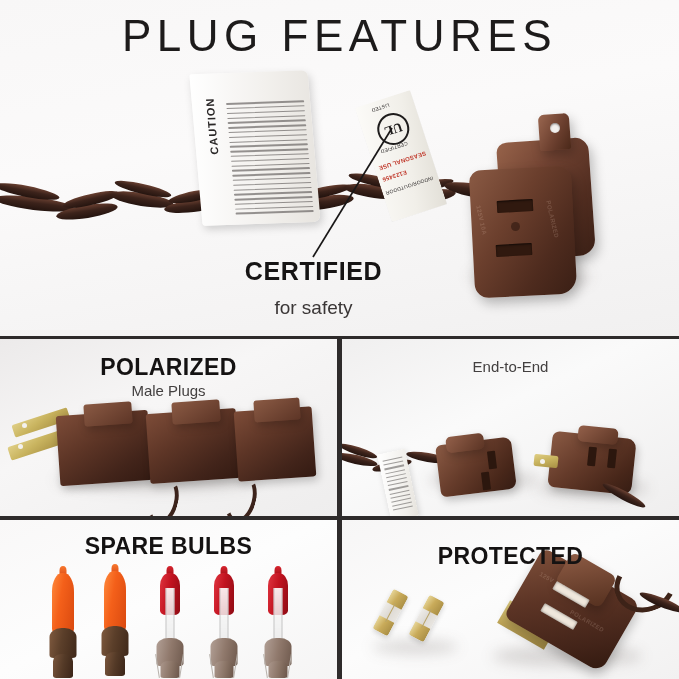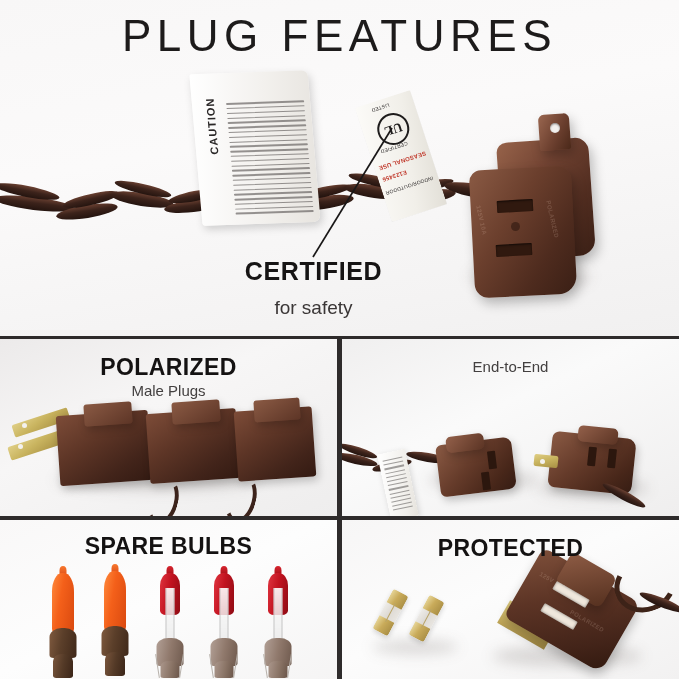--- a/index.html
+++ b/index.html
@@ -652,21 +652,21 @@
                   background:linear-gradient(140deg,#8e5c45,#55301f);"></div>
       <div class="fh-window" style="left:210px; top:70px; width:38px; height:9px; transform:rotate(30deg);"></div>
       <div class="fh-window" style="left:198px; top:92px; width:38px; height:9px; transform:rotate(30deg);"></div>
       <div class="emboss" style="left:196px; top:58px; transform:rotate(30deg);">125V 10A</div>
       <div class="emboss" style="left:226px; top:98px; transform:rotate(30deg);">POLARIZED</div>
 
       <div class="fh-wire" style="left:272px; top:38px; width:52px; height:44px; transform:rotate(-20deg);"></div>
       <div class="wire-seg" style="left:296px; top:78px; width:48px; height:9px; transform:rotate(22deg);"></div>
     </div>
 
-    <div class="panel-head" style="top:16px;">
+    <div class="panel-head" style="top:24px;">
       <div class="h">PROTECTED</div>
     </div>
   </div>
 
   <div class="divider" style="left:0; top:336px; width:679px; height:3px;"></div>
   <div class="divider" style="left:0; top:516px; width:679px; height:4px;"></div>
   <div class="divider" style="left:337px; top:336px; width:5px; height:183px;"></div>
   <div class="divider" style="left:337px; top:516px; width:5px; height:163px;"></div>
 
 </div>

